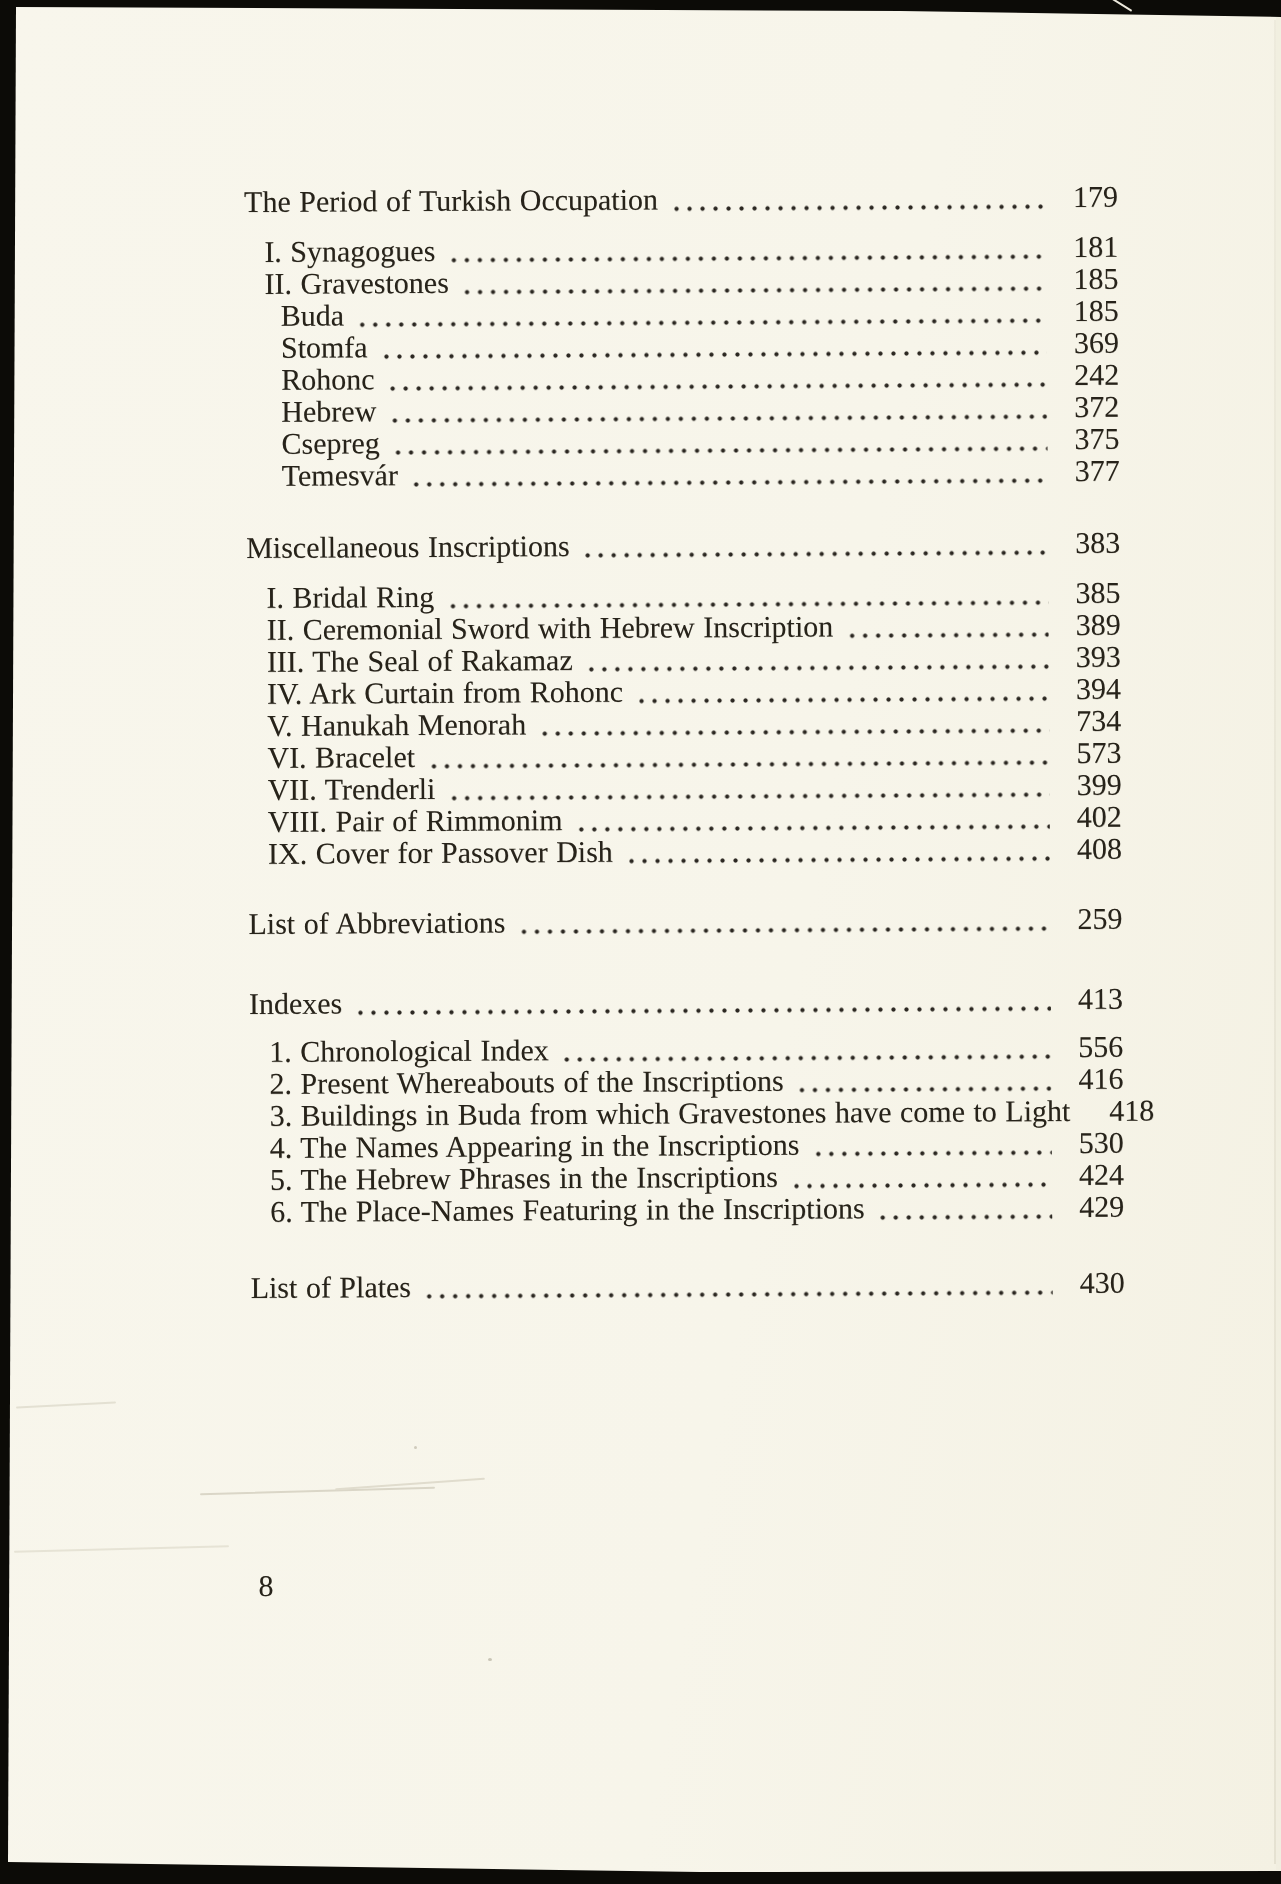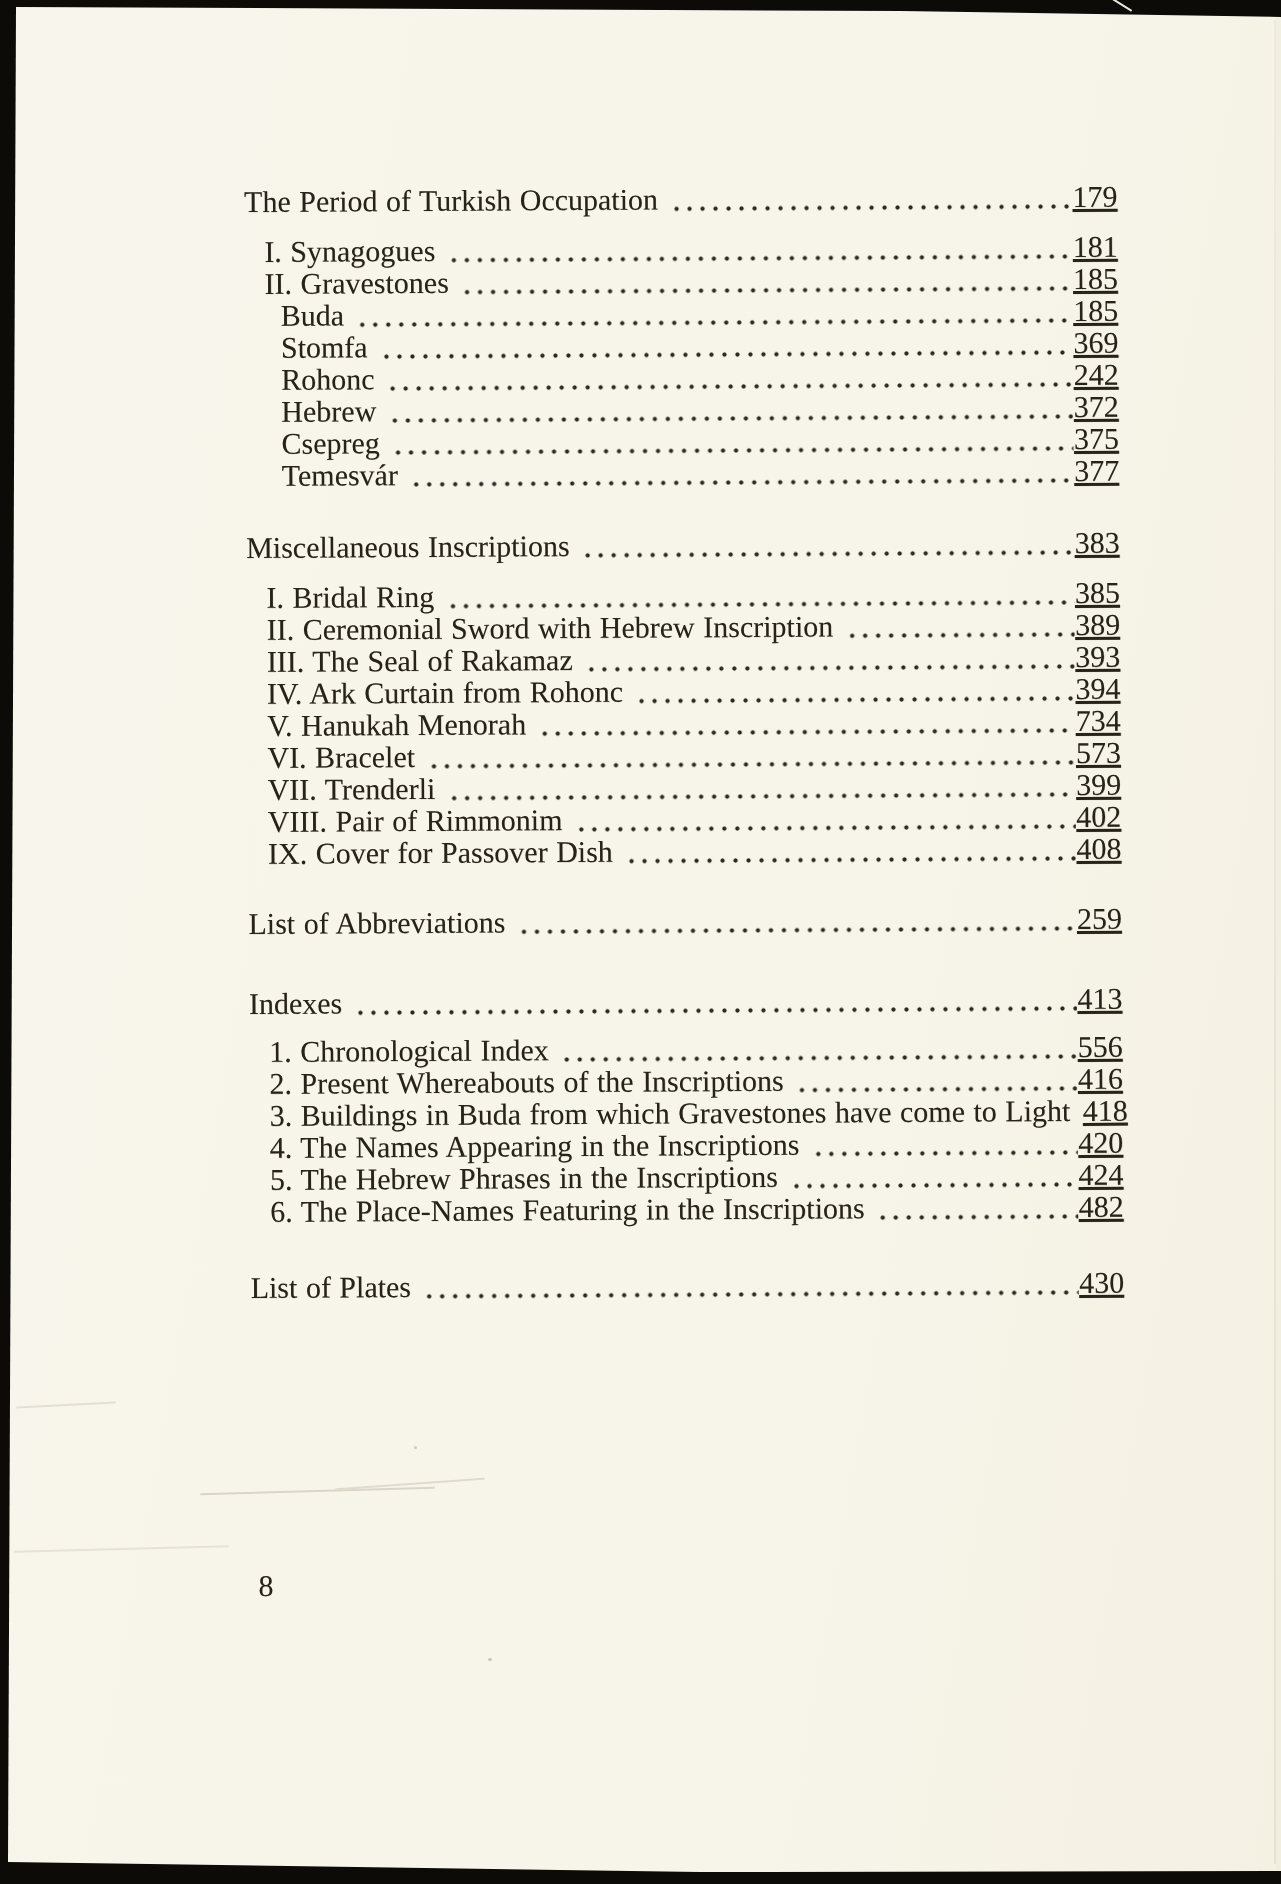--- a/index.html
+++ b/index.html
@@ -45,21 +45,21 @@
     text-shadow: 0.3px 0.3px 0.6px rgba(45,40,32,0.30);
   }
   .row { display: flex; height: 32px; }
   .row .label { white-space: nowrap; }
   .leader {
     flex: 1 1 auto; min-width: 0; margin-left: 12px;
     background-image: radial-gradient(circle at 6.5px 25.5px, #2b2721 1.7px, rgba(43,39,33,0) 2.5px);
     background-size: 13px 32px;
     background-repeat: repeat-x;
   }
-  .num { flex: 0 0 46px; text-align: center; text-decoration: underline; }
+  .num { flex: 0 0 46px; margin-left: 26px; text-align: right; }
   .lvl1 { padding-left: 20px; }
   .lvl2 { padding-left: 36px; }
   .gap16 { margin-top: 16px; }
   .gap18 { margin-top: 18px; }
   .gap38 { margin-top: 38px; }
   .gap40 { margin-top: 40px; }
   .gap44 { margin-top: 44px; }
   .gap48 { margin-top: 48px; }
   .folio { margin-top: 266px; }
   .folio span { margin-left: 6px; }
@@ -221,33 +221,33 @@
 
   <div class="row lvl1">
     <span class="label">3. Buildings in Buda from which Gravestones have come to Light</span>
     <span class="leader"></span>
     <span class="num">418</span>
   </div>
 
   <div class="row lvl1">
     <span class="label">4. The Names Appearing in the Inscriptions</span>
     <span class="leader"></span>
-    <span class="num">420</span>
+    <span class="num">530</span>
   </div>
 
   <div class="row lvl1">
     <span class="label">5. The Hebrew Phrases in the Inscriptions</span>
     <span class="leader"></span>
     <span class="num">424</span>
   </div>
 
   <div class="row lvl1">
     <span class="label">6. The Place-Names Featuring in the Inscriptions</span>
     <span class="leader"></span>
-    <span class="num">482</span>
+    <span class="num">429</span>
   </div>
 
   <div class="row gap44">
     <span class="label">List of Plates</span>
     <span class="leader"></span>
     <span class="num">430</span>
   </div>
 
   <div class="folio">
     <span>8</span>

